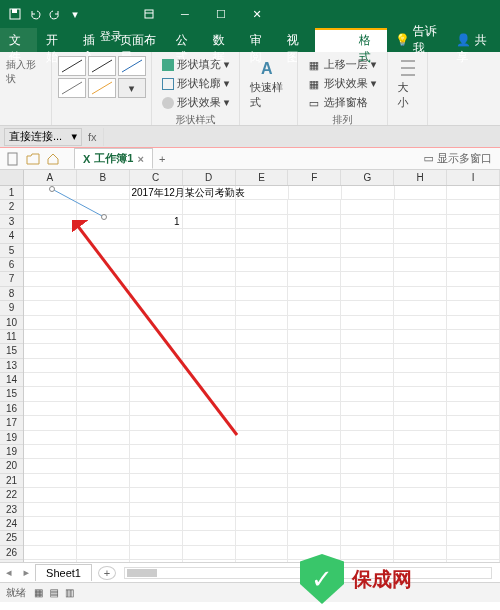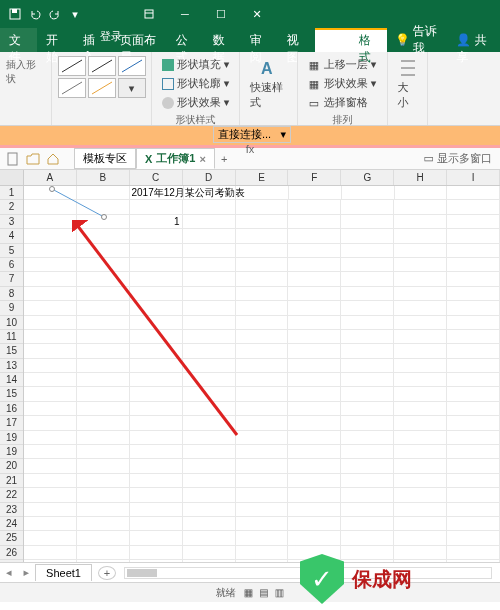--- a/index.html
+++ b/index.html
@@ -21,21 +21,21 @@
 .ribbon { height: 74px; background: #f3f3f3; border-bottom: 1px solid #d4d4d4; display: flex; font-size: 11px; color: #444; }
 .ribbon .group { border-right: 1px solid #e0e0e0; padding: 4px 6px 2px; display: flex; flex-direction: column; align-items: center; justify-content: space-between; }
 .ribbon .group .label { font-size: 10px; color: #666; margin-top: 2px; }
 .ribbon .big { display: flex; flex-direction: column; align-items: center; gap: 2px; padding: 2px 4px; }
 .ribbon .big svg, .ribbon .big .ic { width: 20px; height: 20px; }
 .ribbon .lines { display: grid; grid-template-columns: repeat(3, 28px); grid-template-rows: repeat(2, 20px); gap: 2px; }
 .ribbon .lines div { border: 1px solid #bbb; background: #fff; display: flex; align-items: center; justify-content: center; }
 .ribbon .stack { display: flex; flex-direction: column; gap: 2px; align-items: flex-start; }
 .ribbon .stack .item { display: flex; align-items: center; gap: 3px; padding: 1px 2px; white-space: nowrap; }
 .ribbon .stack .item .ic { width: 12px; height: 12px; display: inline-block; }
-.namebox-row { height: 22px; border-bottom: 3px solid #fca5a5; display: flex; align-items: center; font-size: 11px; background:#fdba74;flex-direction:column; }
+.namebox-row { height: 22px; border-bottom: 1px solid #fca5a5; display: flex; align-items: center; font-size: 11px; background:#e5e5e5; }
 .namebox { width: 78px; border: 1px solid #ccc; height: 18px; margin-left: 4px; display: flex; align-items: center; padding: 0 4px; justify-content: space-between; }
 .fx { padding: 0 6px; color: #666; }
 .formula { flex: 1; border-left: 1px solid #ddd; height: 18px; padding: 0 4px; }
 .toolbar2 { height: 22px; border-bottom: 1px solid #d4d4d4; display: flex; align-items: center; font-size: 11px; background: #fafafa; }
 .toolbar2 .left { display: flex; align-items: center; gap: 6px; padding: 0 6px; }
 .toolbar2 .left .ic { width: 14px; height: 14px; }
 .toolbar2 .tabwrap { display: flex; align-items: center; margin-left: 8px; }
 .toolbar2 .filetab { padding: 2px 8px; border: 1px solid #ccc; background: #fff; display: flex; align-items: center; gap: 4px; }
 .toolbar2 .filetab.active { border-bottom: 1px solid #fff; font-weight: bold; color: #1a6b3f; }
 .toolbar2 .filetab .x { color: #888; }
@@ -54,21 +54,21 @@
 .cell { width: 54px; border-right: 1px solid #e8e8e8; font-size: 10px; padding: 0 2px; line-height: 14.4px; }
 .shape-line { position: absolute; left: 28px; top: 19px; }
 .shape-line svg { overflow: visible; }
 .handle { width: 6px; height: 6px; background: #fff; border: 1px solid #888; border-radius: 50%; position: absolute; }
 .sheetbar { height: 20px; border-top: 1px solid #d4d4d4; display: flex; align-items: center; font-size: 11px; background: #fff; }
 .sheetbar .nav { padding: 0 6px; color: #888; }
 .sheetbar .sheet { padding: 2px 10px; border: 1px solid #ccc; border-bottom: none; background: #fff; }
 .sheetbar .add { padding: 0 8px; color: #666; border: 1px solid #ccc; border-radius: 50%; width: 14px; height: 14px; display: flex; align-items: center; justify-content: center; margin-left: 6px; }
 .sheetbar .hscroll { flex: 1; margin: 0 8px; height: 12px; border: 1px solid #ddd; position: relative; }
 .sheetbar .hscroll .thumb { position: absolute; left: 2px; top: 1px; width: 30px; height: 8px; background: #ccc; }
-.statusbar { height: 20px; background: #f3f3f3; border-top: 1px solid #d4d4d4; display: flex; align-items: center; font-size: 10px; color: #555; padding: 0 6px; gap: 8px; justify-content: center; }
+.statusbar { height: 20px; background: #f3f3f3; border-top: 1px solid #d4d4d4; display: flex; align-items: center; font-size: 10px; color: #555; padding: 0 6px; gap: 8px; justify-content: flex-start; }
 .statusbar .right { display: flex; align-items: center; gap: 6px; }
 .watermark { position: absolute; right: 0; bottom: 4px; width: 200px; height: 54px; display: flex; align-items: center; gap: 8px; z-index: 50; }
 .watermark .shield { width: 44px; height: 50px; background: #39c66a; clip-path: polygon(50% 0,100% 15%,100% 60%,50% 100%,0 60%,0 15%); display: flex; align-items: center; justify-content: center; color: #fff; font-size: 26px; }
 .watermark .txt { color: #b91c1c; font-size: 20px; font-weight: bold; white-space: nowrap; }
 .arrow { position: absolute; z-index: 10; }
 </style>
 </head>
 <body>
 
 <div class="titlebar">
@@ -210,23 +210,20 @@
           <rect x="2" y="1" width="9" height="12" fill="none" stroke="#888"></rect>
         </svg></span>
     <span class="ic"><svg width="14" height="14">
           <path d="M1 4 L5 4 L6 2 L13 2 L13 12 L1 12 Z" fill="none" stroke="#c9a04a"></path>
         </svg></span>
     <span class="ic"><svg width="14" height="14">
           <path d="M2 7 L7 2 L12 7 L12 12 L2 12 Z" fill="none" stroke="#c9a04a"></path>
         </svg></span>
   </div>
   <div class="tabwrap">
-    <div class="filetab">
-        <span>模板专区</span>
-      </div>
     <div class="filetab active">
         <span style="color:#1a6b3f;font-weight:bold">X</span>
         <span>工作簿1</span>
         <span class="x">×</span>
       </div>
     <div class="plus">+</div>
   </div>
   <div class="spacer"></div>
   <div class="multi">▭ <span>显示多窗口</span></div>
 </div>

